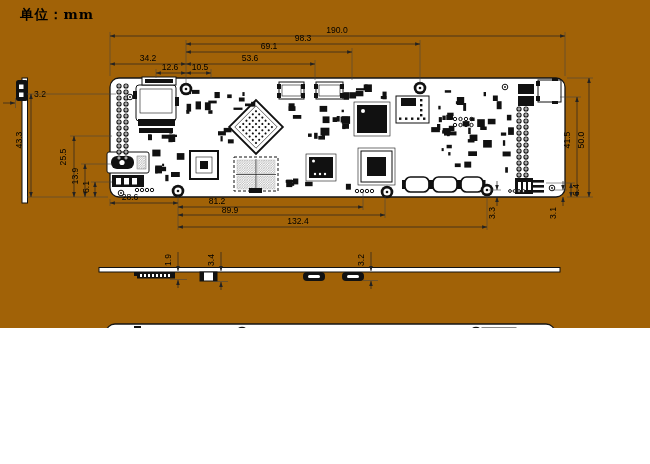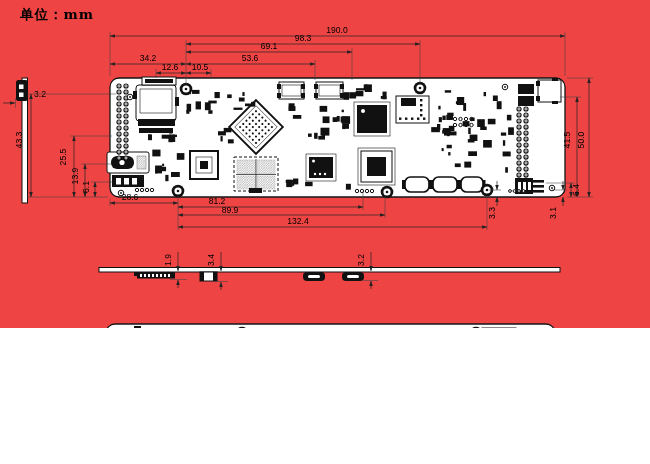--- a/index.html
+++ b/index.html
@@ -1,16 +1,16 @@
 <!DOCTYPE html>
 <html><head>
 <meta charset="utf-8">
 <style>
   html,body{margin:0;padding:0;background:#fff}
-  .stage{position:relative;width:650px;height:328px;background:#ef4444;overflow:hidden}
+  .stage{position:relative;width:650px;height:328px;background:#a16207;overflow:hidden}
   svg{display:block}
   text{font-family:"Liberation Sans",sans-serif;font-size:8.6px;fill:#000}
   .ttl{font-family:"DejaVu Serif","Liberation Serif",serif;font-size:13.5px;font-weight:600;letter-spacing:1px}
   .dl{stroke:#222;stroke-width:.7;fill:none}
   .xl{stroke:#444;stroke-width:.55;fill:none}
   .co{fill:#fff;stroke:#111;stroke-width:1}
   .cb{fill:#111}
   .bd{fill:#fff;stroke:#151515;stroke-width:1.3}
   .thin{fill:none;stroke:#111;stroke-width:.6}
 </style>

